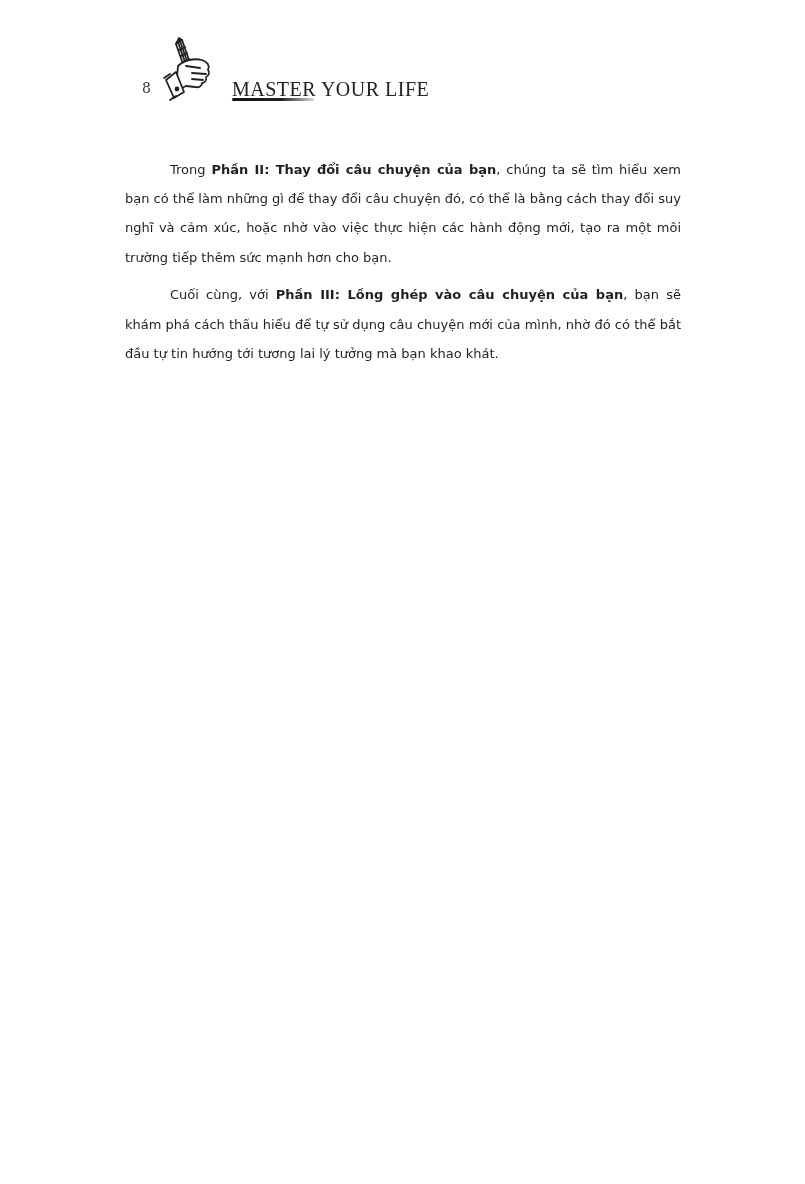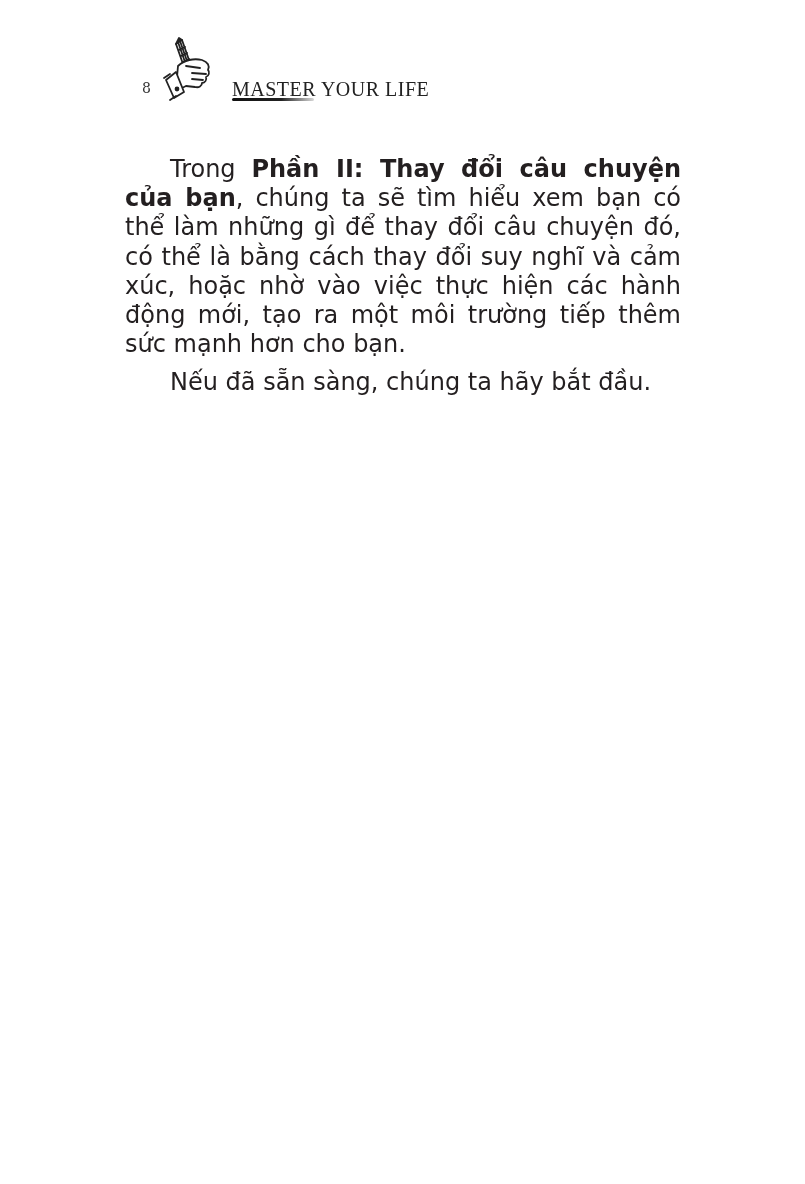--- a/index.html
+++ b/index.html
@@ -17,21 +17,21 @@
     position: absolute; left: 92px; top: 42px; font-family: "Liberation Serif", serif;
     font-size: 20px; letter-spacing: 0.5px; color: #222; white-space: nowrap;
   }
   .brush-line {
     position: absolute; left: 92px; top: 62px; width: 82px; height: 3px;
     background: linear-gradient(90deg, #111 0%, #222 60%, rgba(0,0,0,0.15) 100%);
     border-radius: 2px;
   }
   .content {
     position: absolute; left: 125px; top: 155px; width: 556px;
-    font-size: 24px; line-height: 29.2px; text-align: justify;
+    font-size: 13px; line-height: 29.2px; text-align: justify;
   }
   .content p { margin: 0 0 8.5px 0; text-indent: 45px; }
   .content b { font-weight: bold; }
 </style>
 </head>
 <body>
 
 <div class="header">
   <span class="page-num">8</span>
   <svg class="hand-icon" viewBox="0 0 70 68" fill="none" stroke="#222" stroke-width="1.8" stroke-linejoin="round" stroke-linecap="round">
@@ -53,14 +53,14 @@
     <circle cx="15" cy="53" r="1.5" fill="#222"></circle>
     <path d="M2 42 L8 38"></path>
     <path d="M8 64 L14 60"></path>
   </svg>
   <span class="running-title">MASTER YOUR LIFE</span>
   <div class="brush-line"></div>
 </div>
 
 <div class="content">
   <p><span>Trong </span><b>Phần II: Thay đổi câu chuyện của bạn</b><span>, chúng ta sẽ tìm hiểu xem bạn có thể làm những gì để thay đổi câu chuyện đó, có thể là bằng cách thay đổi suy nghĩ và cảm xúc, hoặc nhờ vào việc thực hiện các hành động mới, tạo ra một môi trường tiếp thêm sức mạnh hơn cho bạn.</span></p>
-  <p><span>Nếu đã sẵn sàng, chúng ta hãy bắt đầu.</span></p>
+  <p><span>Cuối cùng, với </span><b>Phần III: Lồng ghép vào câu chuyện của bạn</b><span>, bạn sẽ khám phá cách thấu hiểu để tự sử dụng câu chuyện mới của mình, nhờ đó có thể bắt đầu tự tin hướng tới tương lai lý tưởng mà bạn khao khát.</span></p>
 </div>
 
 </body></html>

